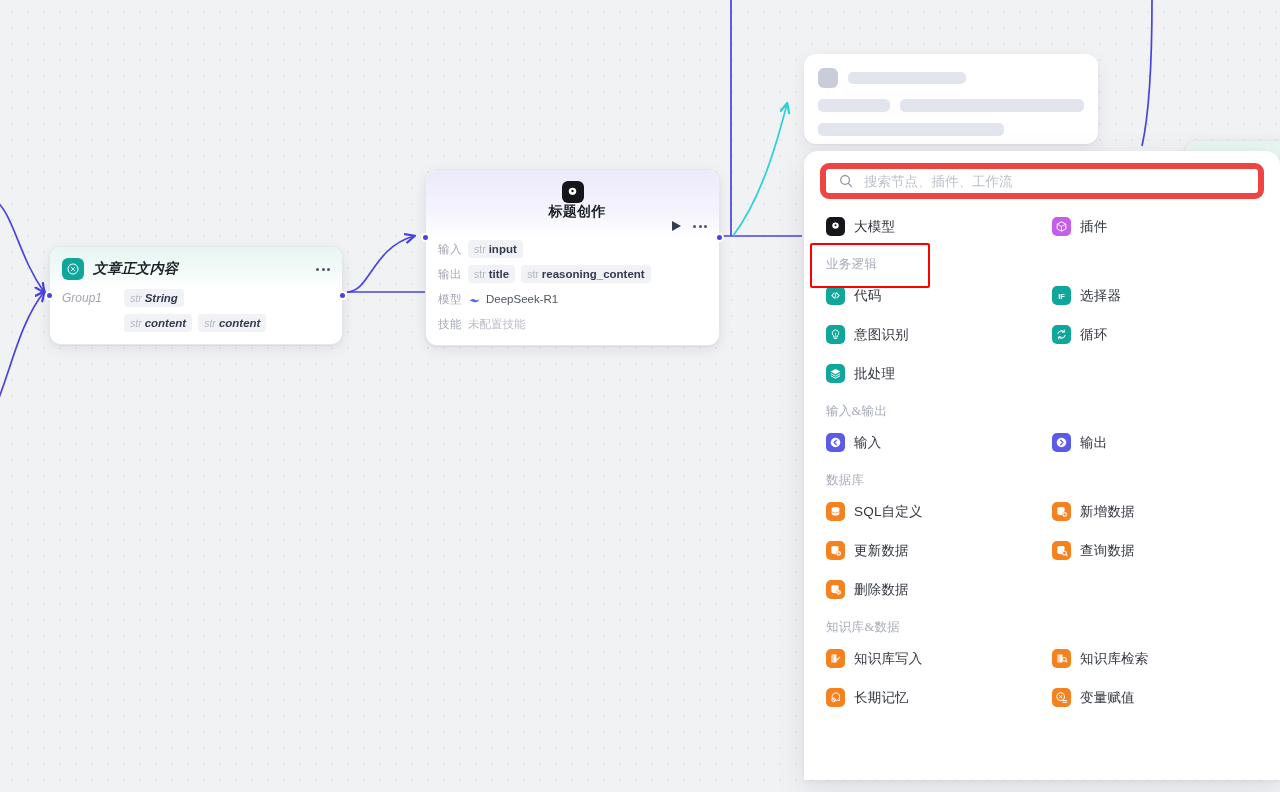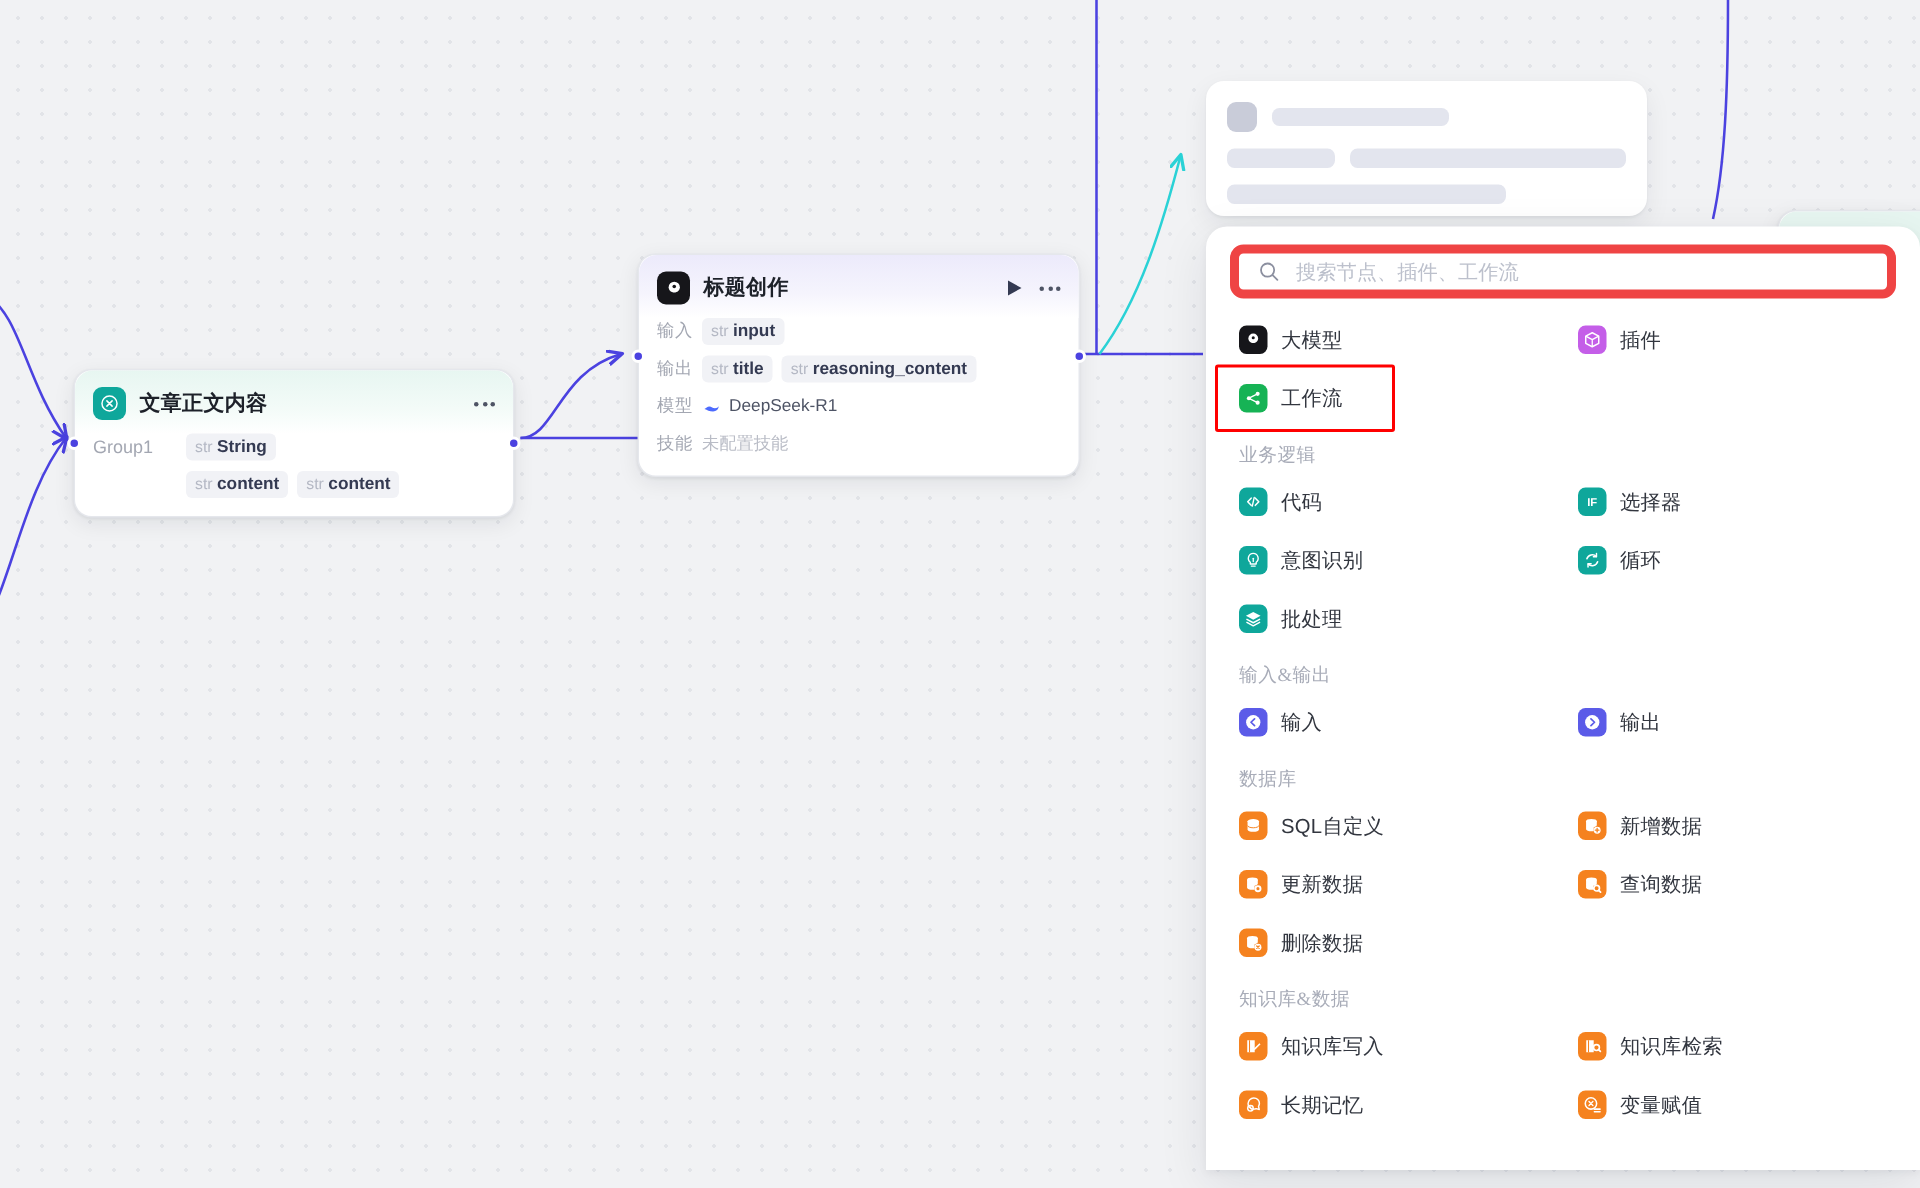--- a/index.html
+++ b/index.html
@@ -74,27 +74,27 @@
 
   .port {
     position: absolute; width: 9px; height: 9px; border-radius: 50%;
     background: #4b42e0; border: 2px solid #ffffff; top: 50%;
     margin-top: -4.5px;
   }
   .port.left { left: -5px; }
   .port.right { right: -5px; }
 
   
-  #node-agg { left: 49px; top: 246px; width: 294px; }
+  #node-agg { left: 49px; top: 246px; width: 294px; font-style: italic; }
   #node-agg .node-head { background: linear-gradient(180deg,#e7f6f1 0%, #f3fbf8 60%, #ffffff 100%); }
   #node-agg .group-label { font-size: 12px; color: #a3a7b2; width: 62px; flex:0 0 62px; line-height:18px;}
 
   
   #node-llm { left: 425px; top: 169px; width: 295px; }
-  #node-llm .node-head { background: linear-gradient(180deg,#eceafb 0%, #f5f4fd 60%, #ffffff 100%); }
+  #node-llm .node-head { background: linear-gradient(180deg,#eceafb 0%, #f5f4fd 60%, #ffffff 100%); flex-direction: column; }
 
   
   #node-edge-green {
     left: 1185px; top: 140px; width: 160px; height: 120px;
     border-radius: 12px;
   }
   #node-edge-green .node-head { background: #e7f6f1; height: 34px; border-radius: 12px 12px 0 0;}
 
   
   #skeleton-card {
@@ -334,31 +334,20 @@
       <div class="item" style="margin-top:8px">
         <span class="ic" style="background:#c45ee8">
           <svg width="13" height="13" viewBox="0 0 24 24">
             <path d="M12 3.4 20 7.6v8.8L12 20.6 4 16.4V7.6z" fill="none" stroke="#fff" stroke-width="1.8" stroke-linejoin="round"></path>
             <path d="M4 7.6 12 11.9 20 7.6 M12 11.9 V20.6" fill="none" stroke="#fff" stroke-width="1.6" stroke-linejoin="round"></path>
           </svg>
         </span>
         <span class="item-label">插件</span>
       </div>
 
-      <div class="item">
-        <span class="ic" style="background:#16b355">
-          <svg width="13" height="13" viewBox="0 0 24 24">
-            <circle cx="6.6" cy="12" r="2.5" fill="#fff"></circle>
-            <circle cx="17.4" cy="6.6" r="2.5" fill="#fff"></circle>
-            <circle cx="17.4" cy="17.4" r="2.5" fill="#fff"></circle>
-            <path d="M8.6 11 L15.4 7.6 M8.6 13 L15.4 16.4" stroke="#fff" stroke-width="1.7" stroke-linecap="round"></path>
-          </svg>
-        </span>
-        <span class="item-label">工作流</span>
-      </div>
       <div></div>
 
       <div class="section-title">业务逻辑</div>
 
       <div class="item">
         <span class="ic" style="background:#0fa79b">
           <svg width="13" height="13" viewBox="0 0 24 24">
             <path d="M9.4 7.6 5.2 12l4.2 4.4 M14.6 7.6 18.8 12l-4.2 4.4" fill="none" stroke="#fff" stroke-width="1.9" stroke-linecap="round" stroke-linejoin="round"></path>
             <path d="M13.2 6.6 10.8 17.4" stroke="#fff" stroke-width="1.7" stroke-linecap="round"></path>
           </svg>

